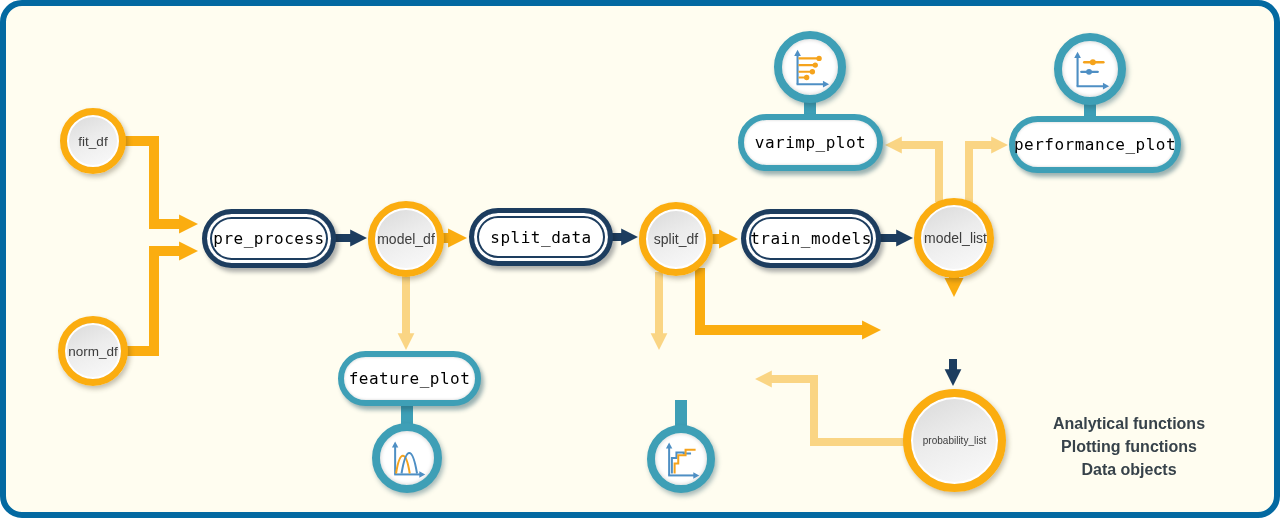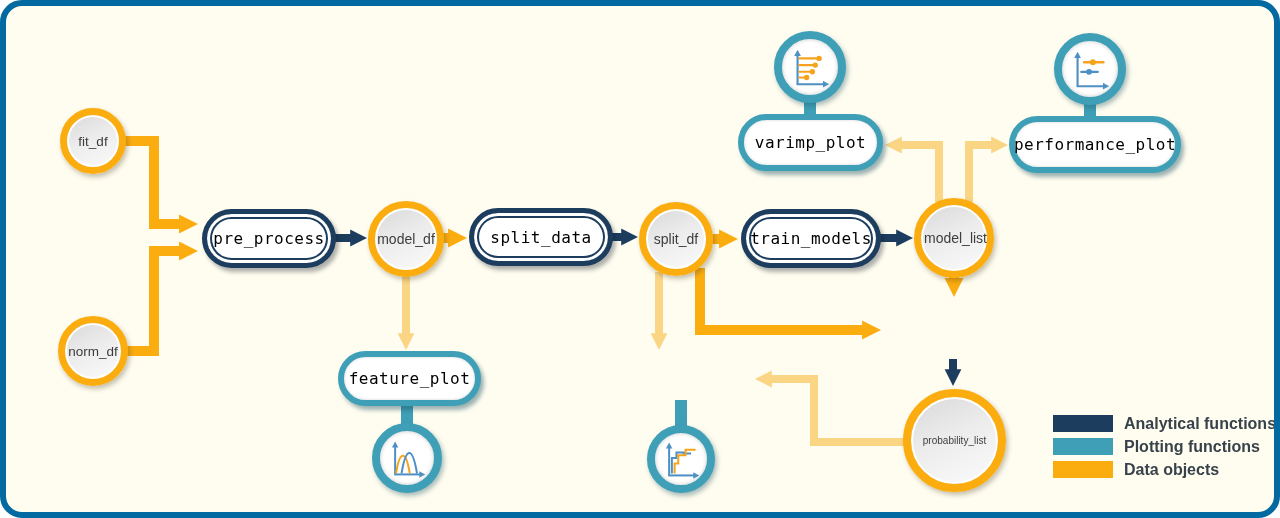--- a/index.html
+++ b/index.html
@@ -18,21 +18,21 @@
   .circle{border-radius:50%;border:7px solid #FBAD10;
       background:linear-gradient(155deg,#d9d9d9 0%,#ececec 45%,#fbfbfb 100%);
       box-shadow:inset 0 0 0 2px #ffffff, 2px 3px 5px rgba(60,50,20,0.3);}
   .circle.big{border-width:8px;}
   .circle .lbl{font-family:"Liberation Sans",sans-serif;font-size:14px;color:#3d3d3d;white-space:nowrap;}
   .circle.big .lbl{font-size:10px;}
   .circle.sm .lbl{font-size:13.5px;}
   .iconcircle{border-radius:50%;border:8px solid #3E9FB6;background:#ffffff;
       box-shadow:inset 0 0 4px rgba(0,0,0,0.22), 2px 3px 5px rgba(32,84,100,0.4);}
   #legend{position:absolute;left:1047px;top:409px;z-index:3;}
-  .legend-row{display:flex;align-items:center;margin-bottom:6px;height:17px;}
+  .legend-row{display:flex;align-items:center;margin-bottom:6px;height:17px;flex-direction:column;}
   .swatch{width:60px;height:17px;margin-right:11px;}
   .legend-label{font-size:16px;font-weight:bold;color:#37424a;white-space:nowrap;}
 </style>
 </head>
 <body>
 
 <div id="canvas">
 
   <svg id="edges" xmlns="http://www.w3.org/2000/svg">
     <defs>

